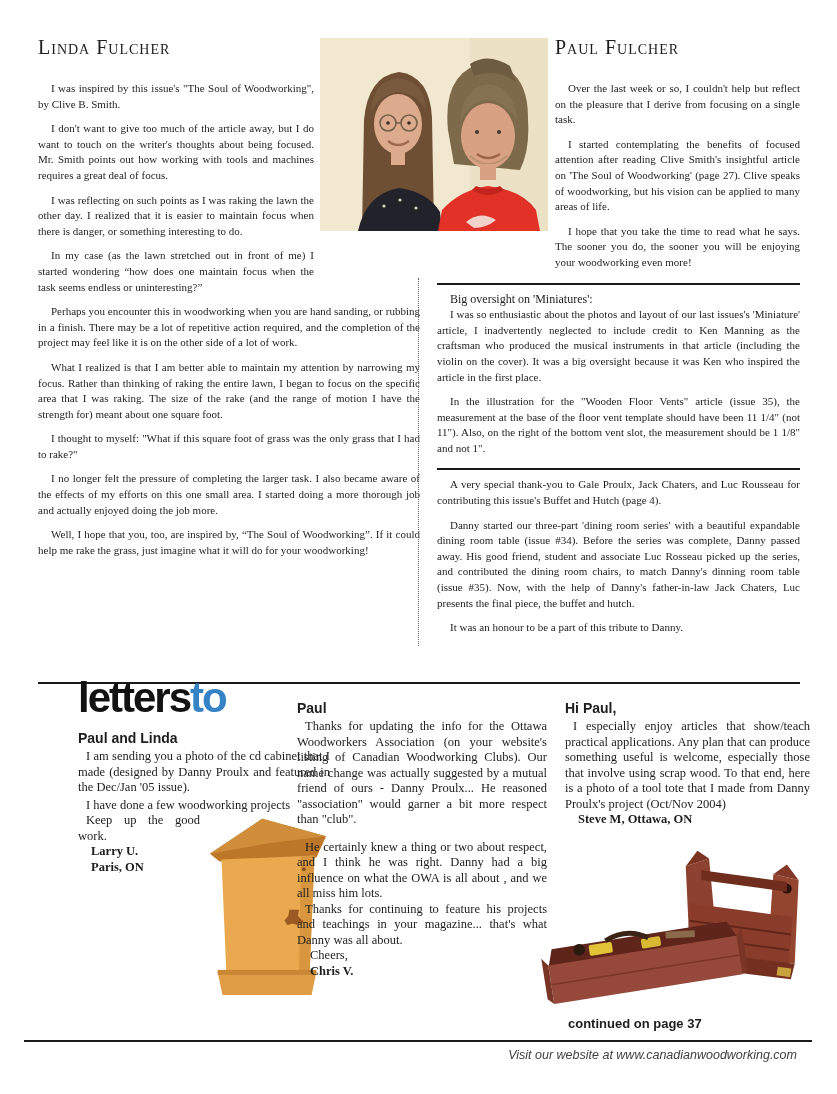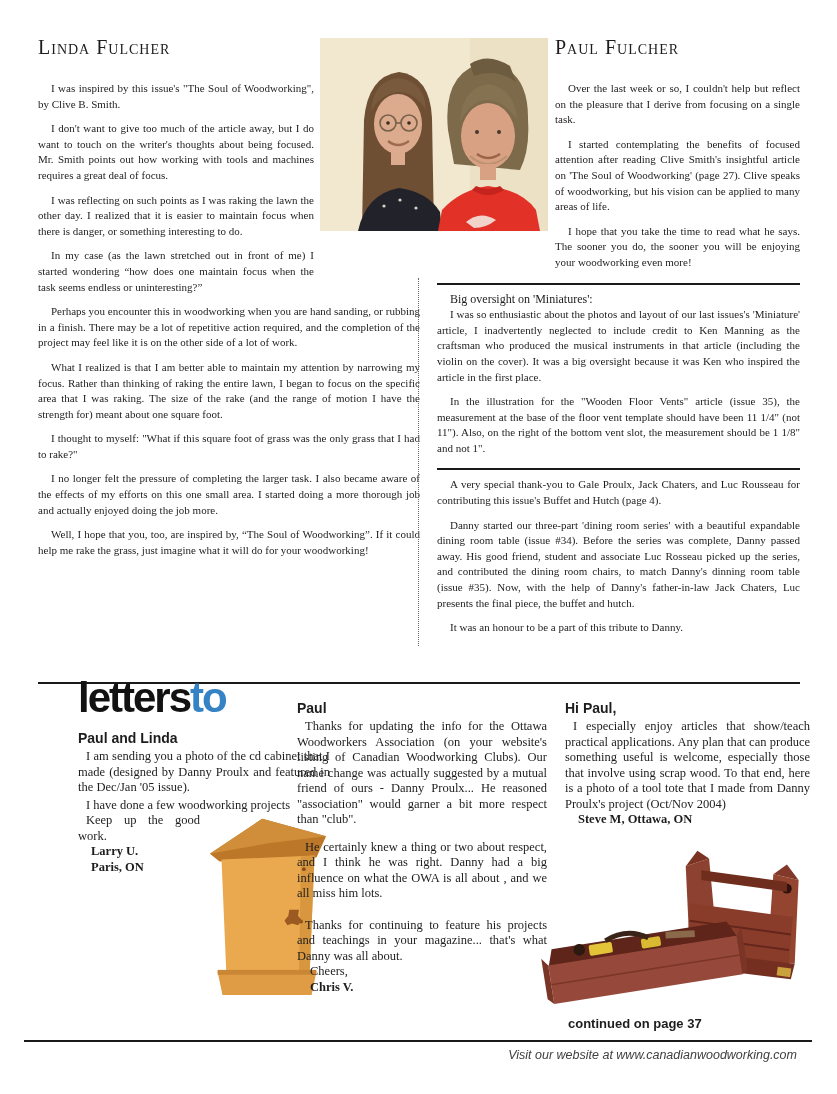--- a/index.html
+++ b/index.html
@@ -175,21 +175,21 @@
     <p class="letter">Keep up the good work.</p>
     <div class="sig">Larry U.</div>
     <div class="sig">Paris, ON</div>
   </div>
 </div>
 
 <div class="letters-col2">
   <div class="letter-heading">Paul</div>
   <p class="letter">Thanks for updating the info for the Ottawa Woodworkers Association (on your website's listing of Canadian Woodworking Clubs). Our name change was actually suggested by a mutual friend of ours - Danny Proulx... He reasoned "association" would garner a bit more respect than "club".</p>
   <p class="letter" style="margin-top:12px">He certainly knew a thing or two about respect, and I think he was right.  Danny had a big influence on what the OWA is all about , and we all miss him lots.</p>
-  <p class="letter" style="margin-top:16px">Thanks for continuing to feature his projects and teachings in your magazine... that's what Danny was all about.</p>
+  <p class="letter" style="margin-top:0">Thanks for continuing to feature his projects and teachings in your magazine... that's what Danny was all about.</p>
   <div class="plain-line">Cheers,</div>
   <div class="sig">Chris V.</div>
 </div>
 
 <div class="letters-col3">
   <div class="letter-heading">Hi Paul,</div>
   <p class="letter">I especially enjoy articles that show/teach practical applications. Any plan that can produce something useful is welcome, especially those that involve using scrap wood. To that end, here is a photo of a  tool tote that I made from Danny Proulx's project (Oct/Nov 2004)</p>
   <div class="sig">Steve M, Ottawa, ON</div>
 </div>
 

